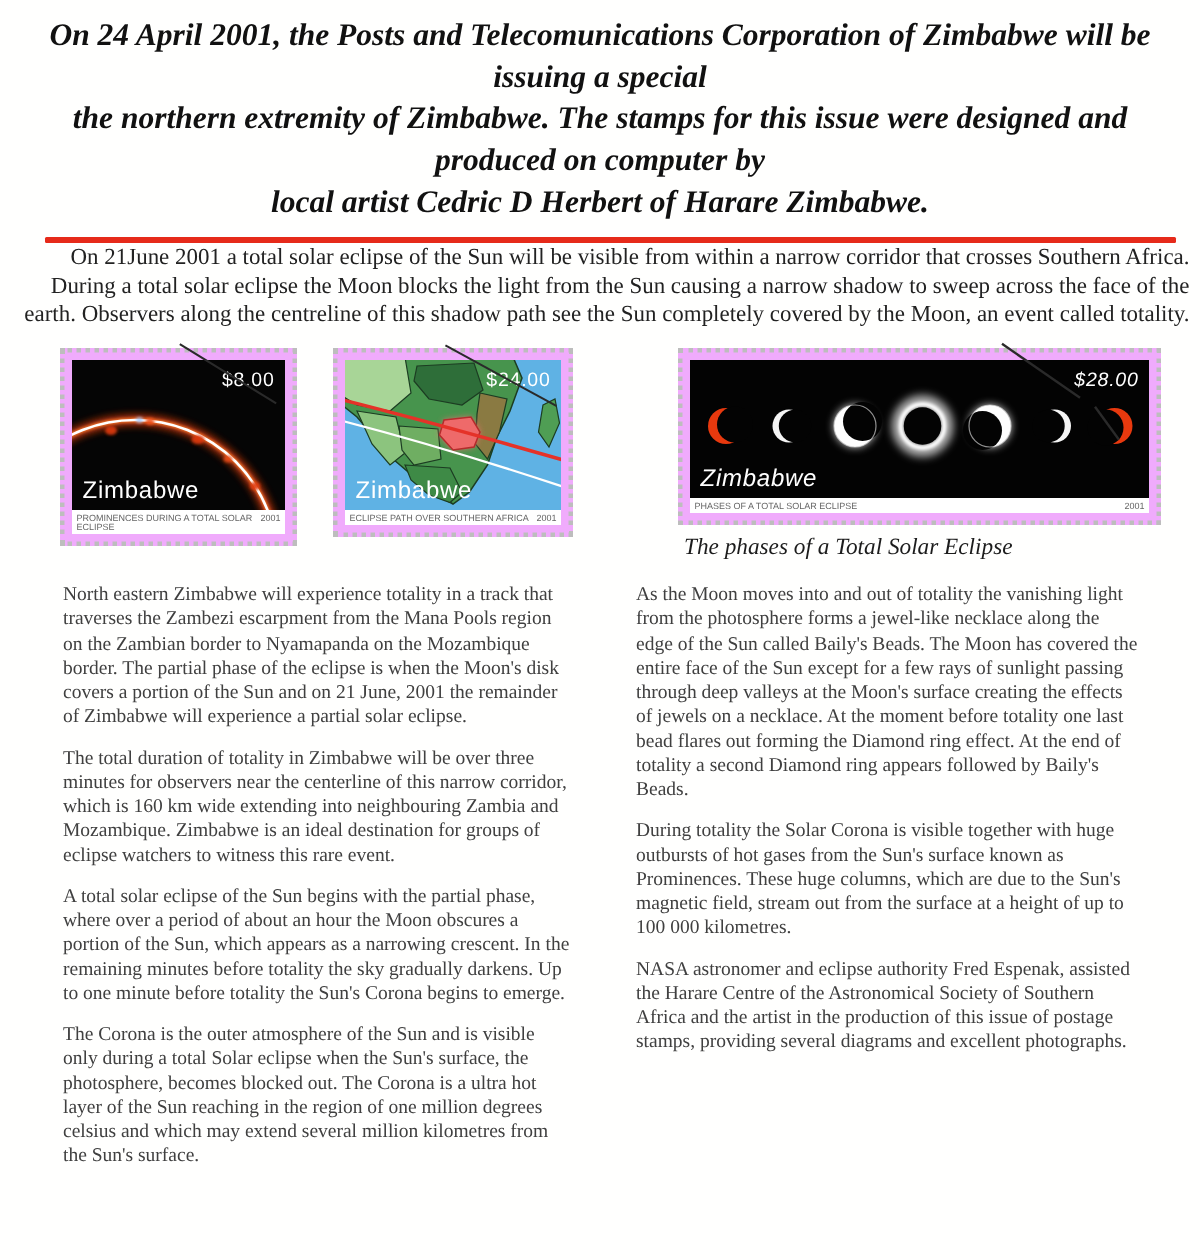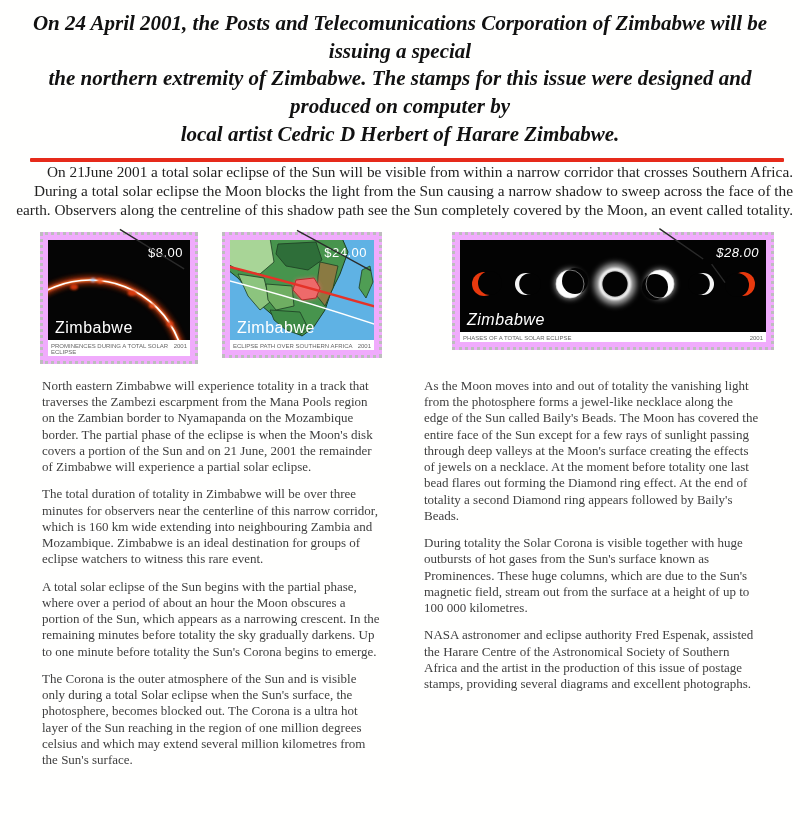--- a/index.html
+++ b/index.html
@@ -173,20 +173,23 @@
             <circle cx="277" cy="45" r="12" fill="#030303"></circle>
           </svg>
           <span class="denom">$28.00</span>
           <span class="country">Zimbabwe</span>
         </div>
         <div class="micro-row">
           <span>PHASES OF A TOTAL SOLAR ECLIPSE</span>
           <span>2001</span>
         </div>
       </div>
+      <div class="caption">
+        <div>The phases of a Total Solar Eclipse</div>
+      </div>
       <svg class="specimen" viewBox="0 0 322 140">
         <line x1="216" y1="-4" x2="268" y2="32" stroke="#2a2a2a" stroke-width="1.6"></line>
         <line x1="278" y1="38" x2="294" y2="60" stroke="#2a2a2a" stroke-width="1.6"></line>
       </svg>
     </div>
   </div>
 
   <div class="cols">
     <div class="col-left">
       <p>North eastern Zimbabwe will experience totality in a track that traverses the Zambezi escarpment from the Mana Pools region on the Zambian border to Nyamapanda on the Mozambique border. The partial phase of the eclipse is when the Moon's disk covers a portion of the Sun and on 21 June, 2001 the remainder of Zimbabwe will experience a partial solar eclipse.</p>

